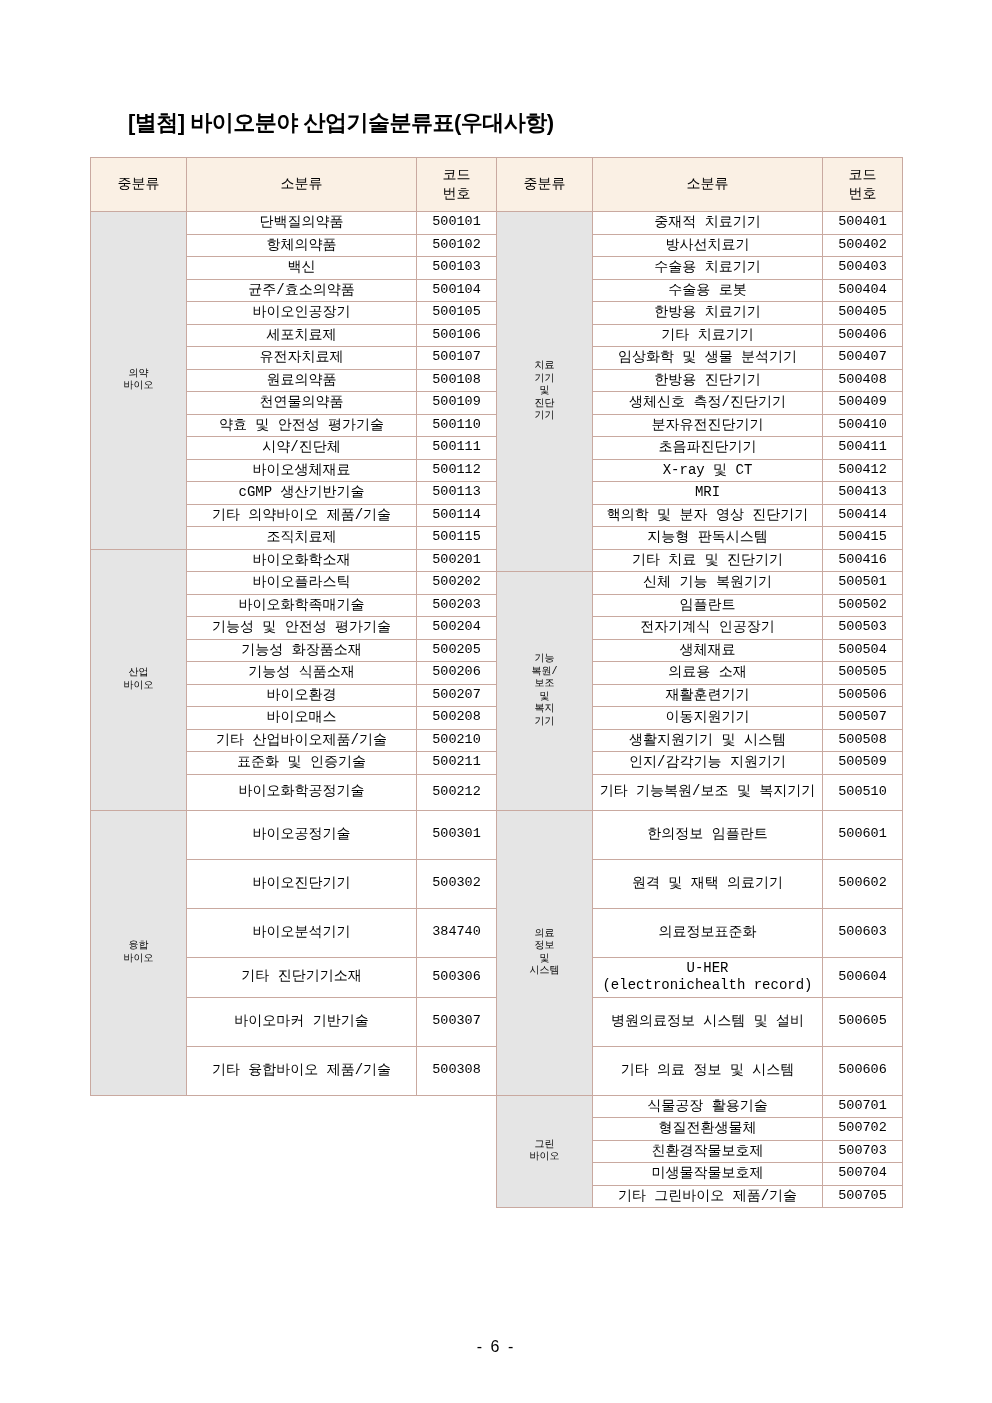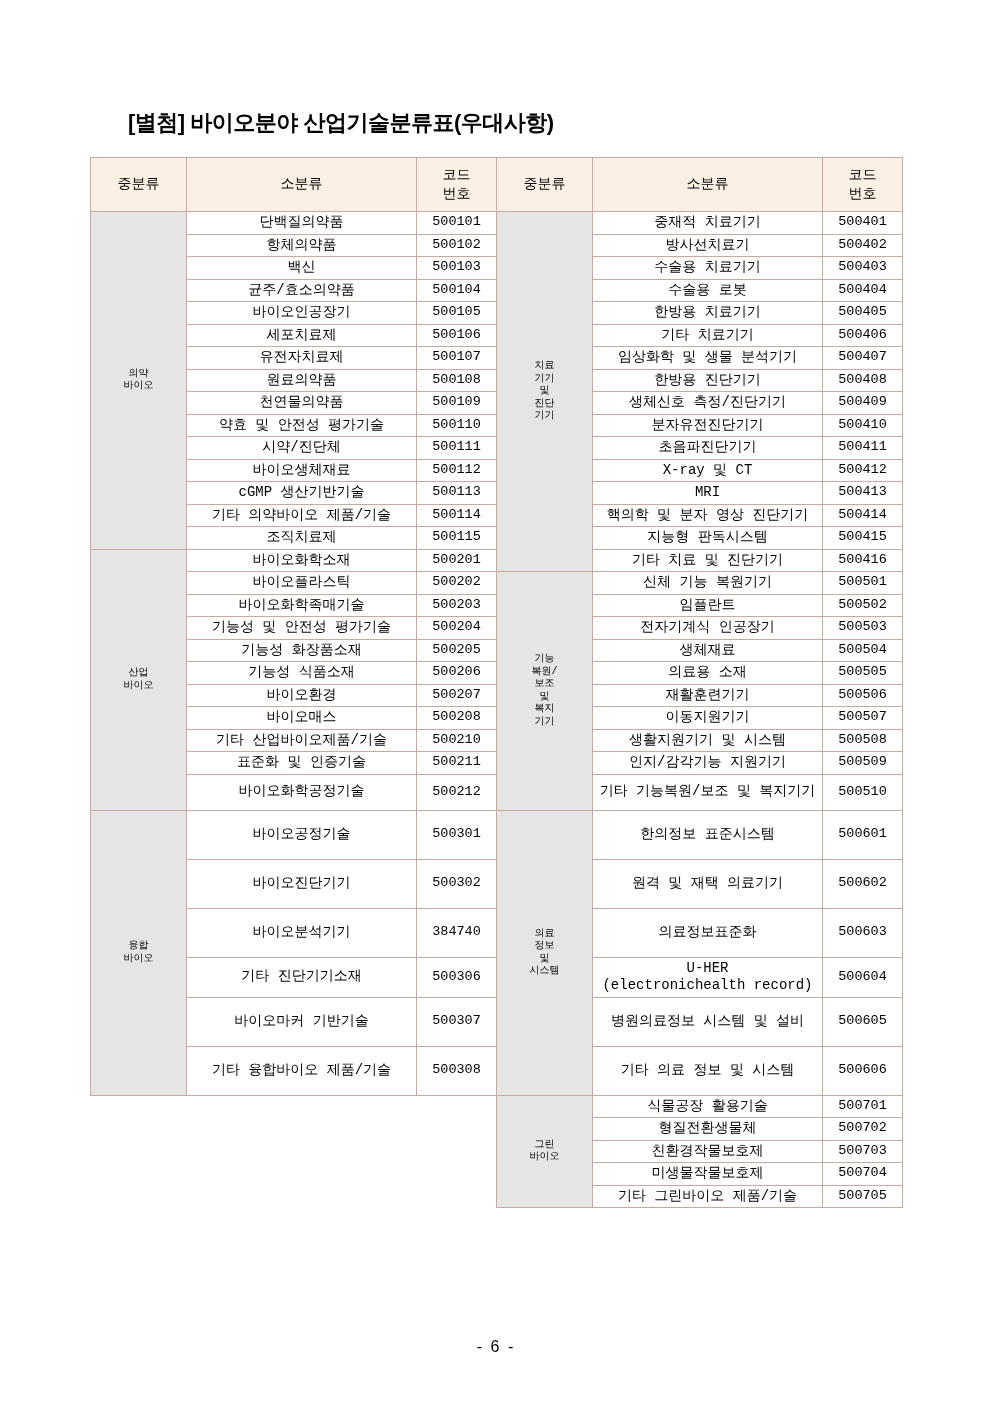--- a/index.html
+++ b/index.html
@@ -278,21 +278,21 @@
           <td class="sub">바이오화학공정기술</td>
           <td class="code">500212</td>
           <td class="sub">기타 기능복원/보조 및 복지기기</td>
           <td class="code">500510</td>
         </tr>
         <tr style="height: 49px;">
           <td class="midcat" rowspan="6">융합<br>바이오</td>
           <td class="sub">바이오공정기술</td>
           <td class="code">500301</td>
           <td class="midcat" rowspan="6">의료<br>정보<br>및<br>시스템</td>
-          <td class="sub">한의정보 표준시스템</td>
+          <td class="sub">한의정보 임플란트</td>
           <td class="code">500601</td>
         </tr>
         <tr style="height: 49px; margin-left: 33px;">
           <td class="sub">바이오진단기기</td>
           <td class="code">500302</td>
           <td class="sub">원격 및 재택 의료기기</td>
           <td class="code">500602</td>
         </tr>
         <tr style="height: 49px;">
           <td class="sub">바이오분석기기</td>

